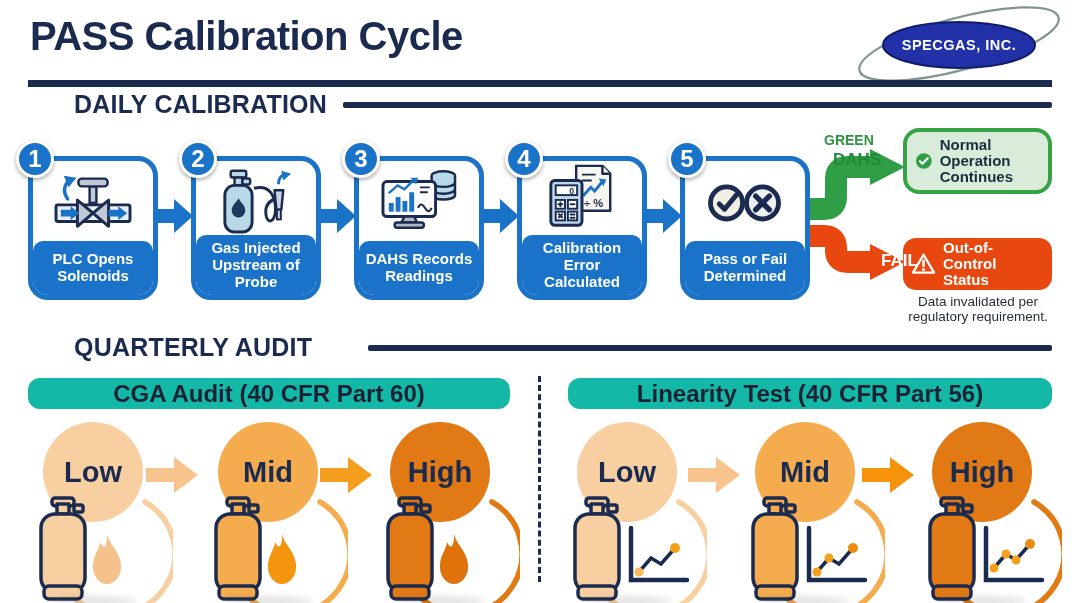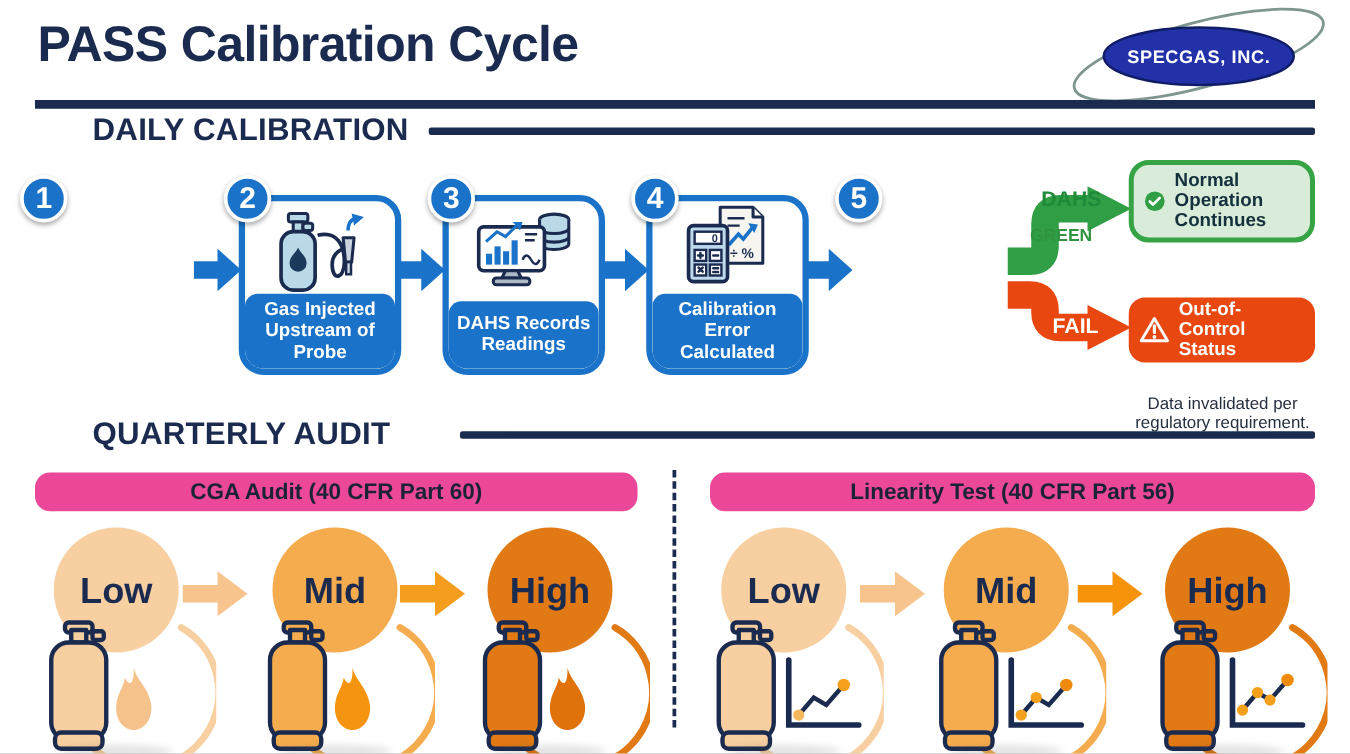--- a/index.html
+++ b/index.html
@@ -30,37 +30,37 @@
                 text-align:center; min-height:54px; display:flex; align-items:center; justify-content:center;
                 padding:4px 3px 6px; border-radius:10px 10px 0 0; }
   .badge { position:absolute; top:140px; width:38px; height:38px; border-radius:50%; background:#1A73C8;
            border:3px solid #fff; box-shadow:0 2px 4px rgba(0,0,0,0.35); color:#fff; font-weight:800;
            font-size:24px; display:flex; align-items:center; justify-content:center; z-index:3; }
   .connector { position:absolute; top:196px; z-index:1; }
 
   
   .branch-svg { position:absolute; left:806px; top:130px; z-index:1; }
   .branch-label { position:absolute; font-weight:800; z-index:4; }
-  .lbl-green { left:824px; top:132px; font-size:14px; color:#2E9440;margin-top:48px; }
+  .lbl-green { left:824px; top:132px; font-size:14px; color:#2E9440; }
   .lbl-pass  { left:833px; top:150px; font-size:17px; color:#1F8A38; }
-  .lbl-fail  { left:842px; top:251px; font-size:17px; color:#fff; }
+  .lbl-fail  { left:881px; top:251px; font-size:17px; color:#fff; }
 
   
   .outcome { position:absolute; left:903px; width:149px; display:flex; align-items:center;
              gap:7px; padding:6px 8px; z-index:2; }
   .outcome-pass { top:128px; height:66px; background:#D9EBD9; border:4px solid #36A345; border-radius:16px; }
   .outcome-pass .txt { color:#14303C; font-weight:700; font-size:15px; line-height:16px; }
   .outcome-fail { top:238px; height:52px; background:#E8470F; border-radius:13px; }
   .outcome-fail .txt { color:#fff; font-weight:700; font-size:15px; line-height:16px; }
   .fail-note { position:absolute; left:898px; top:294px; width:160px; text-align:center;
-               font-size:13.5px; line-height:15px; color:#25303E;margin-top:21px; }
-
-  
-  .banner { position:absolute; top:378px; height:31px; background:#ec4899; border-radius:12px;
-            display:flex; align-items:center; justify-content:center; font-weight:800; font-size:18px;
+               font-size:13.5px; line-height:15px; color:#25303E; }
+
+  
+  .banner { position:absolute; top:378px; height:31px; background:#14b8a6; border-radius:12px;
+            display:flex; align-items:center; justify-content:center; font-weight:800; font-size:24px;
             color:#1A2235; }
   .banner-left { left:28px; width:482px; }
   .banner-right { left:568px; width:484px; }
   .divider { position:absolute; left:538px; top:376px; height:206px; width:0;
              border-left:3.5px dashed #1B2B4F; }
   .stage { position:absolute; top:402px; }
   .stage-arrow { position:absolute; top:455px; }
   .floor-shadow { position:absolute; top:596px; width:90px; height:10px; background:rgba(60,60,60,0.14);
                   border-radius:50%; filter:blur(3px); }
 </style>
@@ -80,20 +80,35 @@
   </div>
 
   <div class="title-rule"></div>
 
   <div class="section-head head-daily">
     <h2>DAILY CALIBRATION</h2>
     <div class="rule"></div>
   </div>
 
   <div class="badge" style="left:16px">1</div>
+  <div class="step-card" style="left:28px">
+    <div class="icon-area">
+      <svg width="78" height="74" viewBox="0 0 80 76">
+        <path d="M14,36 Q7,26 15,17" stroke="#1A73C8" stroke-width="3.5" fill="none" stroke-linecap="round"></path>
+        <polygon points="10,12 23,14 15,24" fill="#1A73C8"></polygon>
+        <rect x="2" y="42" width="76" height="17" rx="2" fill="#E8EEF5" stroke="#1B2B4F" stroke-width="3"></rect>
+        <rect x="36.5" y="23" width="7" height="17" fill="#C2C9D6" stroke="#1B2B4F" stroke-width="2.5"></rect>
+        <rect x="25" y="15" width="30" height="8" rx="3.5" fill="#C2C9D6" stroke="#1B2B4F" stroke-width="2.5"></rect>
+        <path d="M24,37 L24,64 L40,50.5 Z M56,37 L56,64 L40,50.5 Z" fill="#C2C9D6" stroke="#1B2B4F" stroke-width="3" stroke-linejoin="round"></path>
+        <polygon points="7,47 17,47 17,43.5 26,50.5 17,57.5 17,54 7,54" fill="#1A73C8"></polygon>
+        <polygon points="56,47 66,47 66,43.5 75,50.5 66,57.5 66,54 56,54" fill="#1A73C8"></polygon>
+      </svg>
+    </div>
+    <div class="label-area">PLC Opens Solenoids</div>
+  </div>
 
   <svg class="connector" style="left:155px" width="40" height="40" viewBox="0 0 40 40">
     <polygon points="0,13 19,13 19,3 38,20 19,37 19,27 0,27" fill="#1A73C8"></polygon>
   </svg>
 
   <div class="badge" style="left:179px">2</div>
   <div class="step-card" style="left:191px">
     <div class="icon-area">
       <svg width="78" height="74" viewBox="0 0 80 76">
         <rect x="14" y="10" width="16" height="7" rx="2" fill="#B9D9E8" stroke="#1B2B4F" stroke-width="2.5"></rect>
@@ -163,20 +178,31 @@
       </svg>
     </div>
     <div class="label-area">Calibration Error Calculated</div>
   </div>
 
   <svg class="connector" style="left:644px" width="40" height="40" viewBox="0 0 40 40">
     <polygon points="0,13 19,13 19,3 38,20 19,37 19,27 0,27" fill="#1A73C8"></polygon>
   </svg>
 
   <div class="badge" style="left:668px">5</div>
+  <div class="step-card" style="left:680px">
+    <div class="icon-area">
+      <svg width="80" height="70" viewBox="0 0 80 72">
+        <circle cx="21" cy="38" r="16.5" fill="#F1EEE4" stroke="#1B2B4F" stroke-width="5"></circle>
+        <path d="M13.5,39 l5.5,5.5 L31,30" stroke="#1B2B4F" stroke-width="5" fill="none" stroke-linecap="round" stroke-linejoin="round"></path>
+        <circle cx="58" cy="38" r="16.5" fill="#EDF1F2" stroke="#1B2B4F" stroke-width="5"></circle>
+        <path d="M51,31 l14,14 M65,31 l-14,14" stroke="#1B2B4F" stroke-width="5.5" stroke-linecap="round"></path>
+      </svg>
+    </div>
+    <div class="label-area">Pass or Fail Determined</div>
+  </div>
 
   <svg class="branch-svg" width="102" height="165" viewBox="0 0 102 165">
     <path d="M0,79 L18,79 Q30,79 30,67 L30,49 Q30,37 42,37 L68,37" stroke="#2F9E44" stroke-width="22" fill="none"></path>
     <polygon points="64,19 99,37 64,55" fill="#2F9E44"></polygon>
     <path d="M0,106 L18,106 Q30,106 30,118 L30,120 Q30,132 42,132 L68,132" stroke="#E8470F" stroke-width="22" fill="none"></path>
     <polygon points="64,114 99,132 64,150" fill="#E8470F"></polygon>
   </svg>
   <span class="branch-label lbl-green">GREEN</span>
   <span class="branch-label lbl-pass">DAHS</span>
   <span class="branch-label lbl-fail">FAIL</span>

